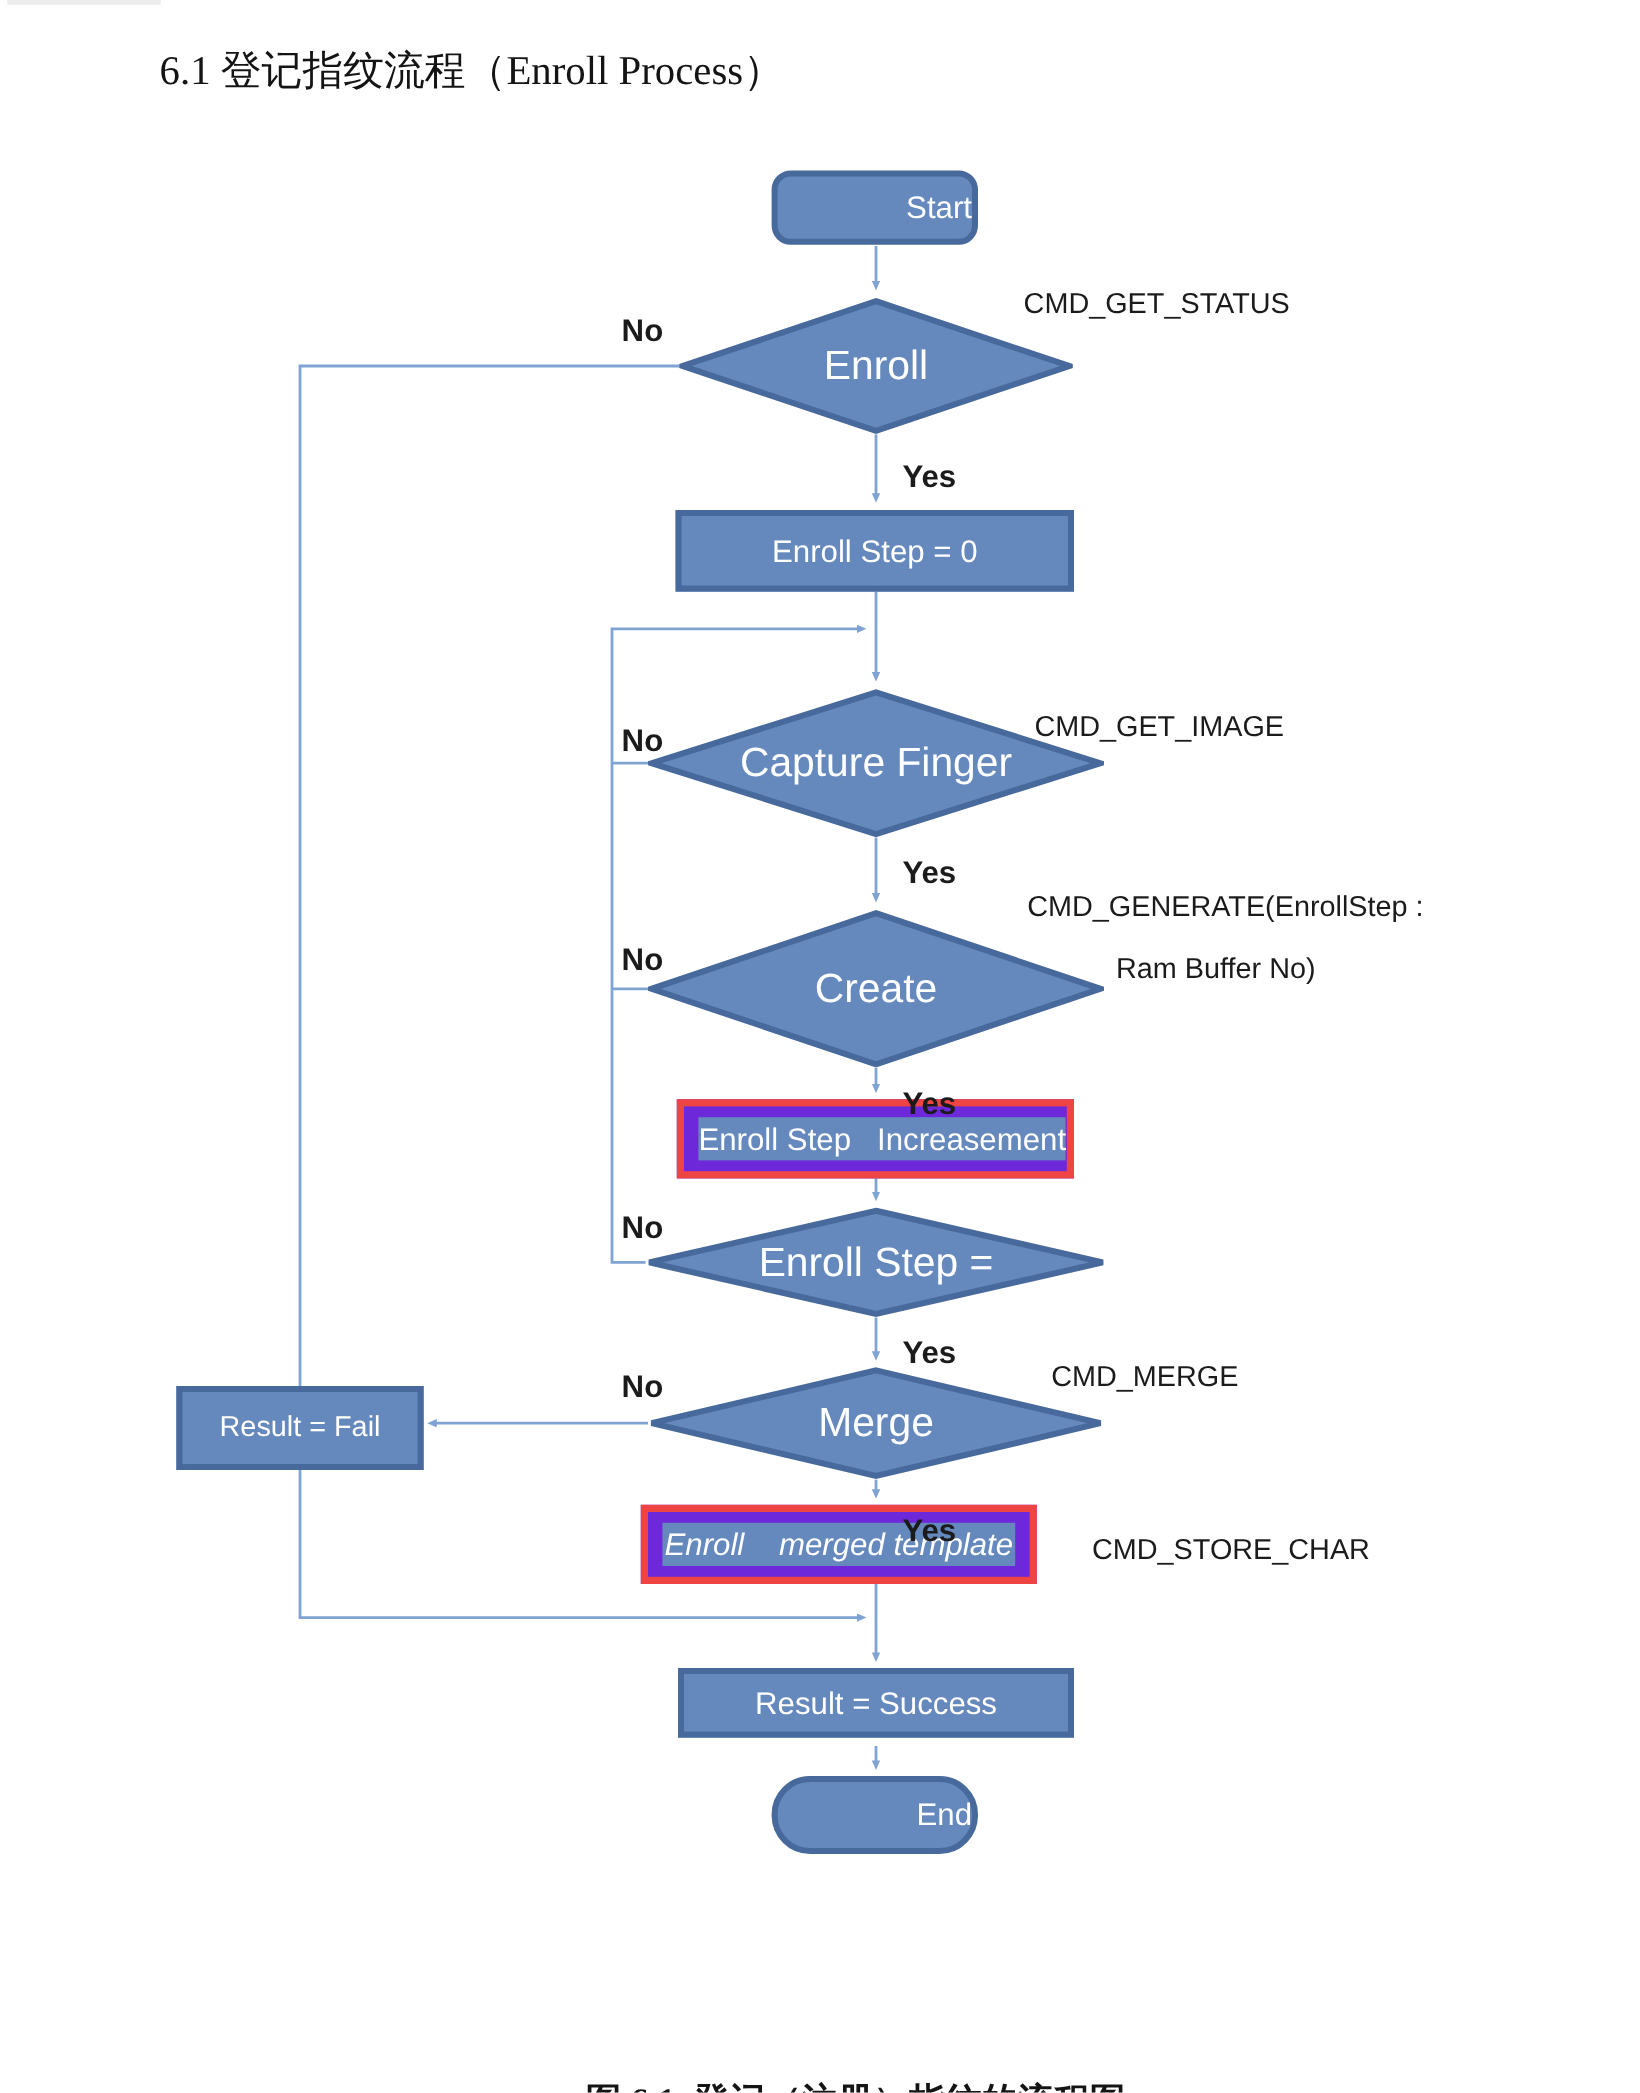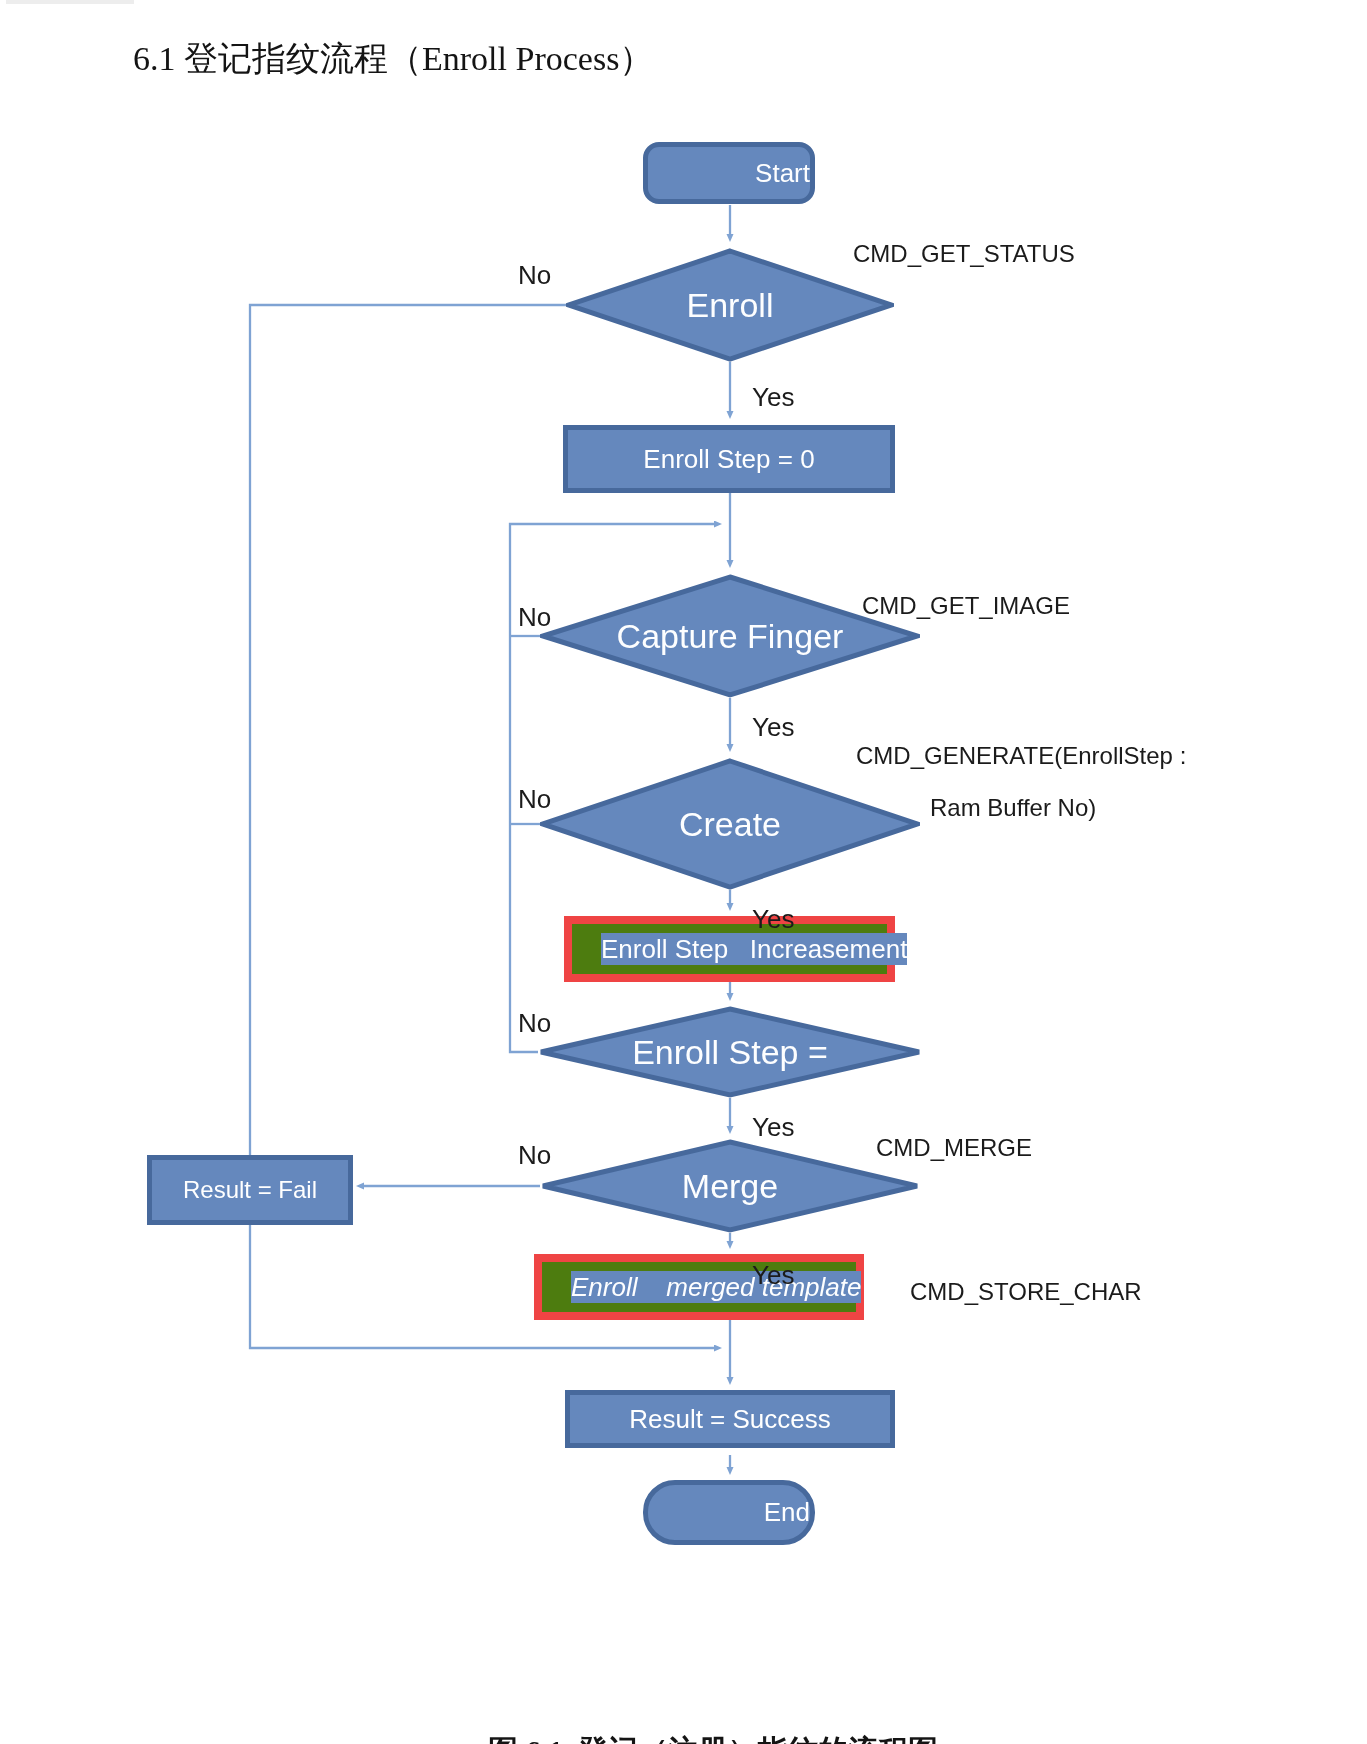--- a/index.html
+++ b/index.html
@@ -12,29 +12,29 @@
   #connector-layer{left:0;top:0;}
   
   .terminal{background:#6588BD;border:5px solid #47699C;border-radius:16px;
             display:flex;align-items:center;justify-content:flex-end;
             color:#fdfeff;font-size:26px;box-sizing:border-box;}
   
   .process{background:#6588BD;border:5px solid #47699C;
            display:flex;align-items:center;justify-content:center;
            color:#ffffff;font-size:26px;box-sizing:border-box;white-space:pre;}
   
-  .subprocess{background:#4d7c0f;border:8px solid #ef4444;box-sizing:border-box;
-              padding:9px 29px;display:flex;}
+  .subprocess{background:#6d28d9;border:6px solid #ef4444;box-sizing:border-box;
+              padding:9px 12px;display:flex;}
   .subprocess .inner{flex:1;background:#6588BD;display:flex;align-items:center;
                      justify-content:center;color:#fdfeff;font-size:26px;white-space:pre;}
   
   .diamond{display:block;}
   .diamond-label{display:flex;align-items:center;justify-content:center;
                  color:#fdfeff;font-size:34px;white-space:pre;}
-  .edge-label{font-size:26px;color:#1b1b1b;white-space:pre;}
+  .edge-label{font-size:26px;color:#1b1b1b;white-space:pre;font-weight:bold;}
   .cmd-label{font-size:24px;color:#1b1b1b;white-space:pre;}
   #caption{left:488px;top:1731px;font-size:30px;font-weight:bold;color:#141414;
            font-family:"Liberation Serif","DejaVu Serif",serif;white-space:pre;}
 </style>
 </head>
 <body>
 
 <div id="canvas">
 
   <div id="top-artifact" class="abs"></div>

